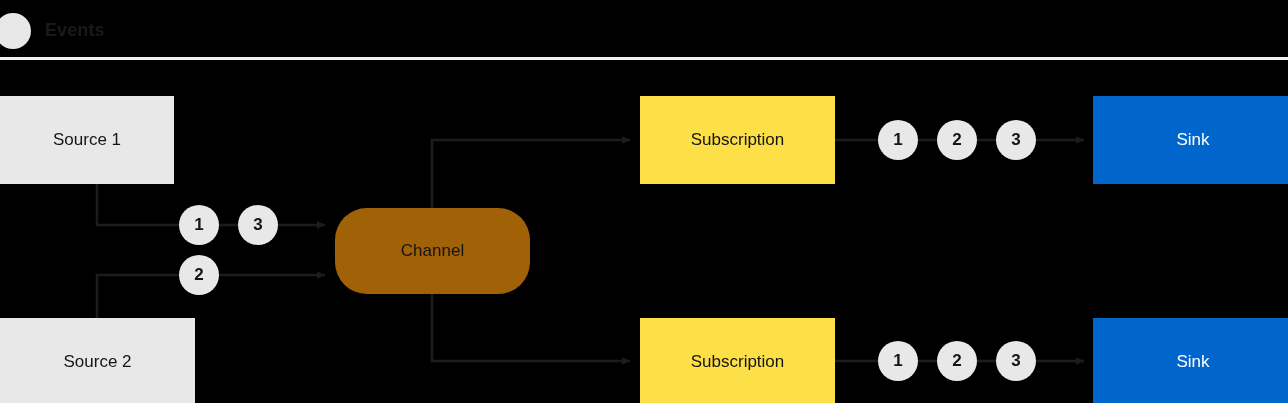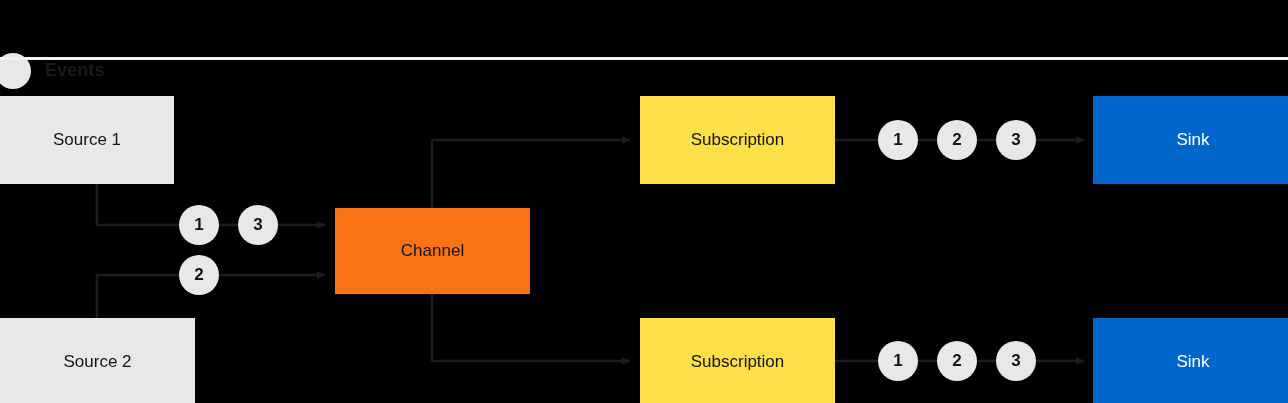--- a/index.html
+++ b/index.html
@@ -17,21 +17,20 @@
     -webkit-font-smoothing: antialiased;
   }
 
   
   #legend {
     position: absolute;
     left: 0px;
     top: 13px;
     width: 300px;
     height: 40px;
-    margin-top: 40px;
   }
   #legend-dot {
     position: absolute;
     left: -5px;
     top: 0px;
     width: 36px;
     height: 36px;
     border-radius: 50%;
     background: #E8E8E8;
   }
@@ -74,22 +73,23 @@
     justify-content: center;
     font-size: 17px;
     line-height: 22px;
     box-sizing: border-box;
   }
   .node-source {
     background: #E8E8E8;
     color: #151515;
   }
   .node-channel {
-    background: #f97316;
+    background: #a16207;
     color: #151515;
+    border-radius: 32px;
   }
   .node-subscription {
     background: #fde047;
     color: #151515;
   }
   .node-sink {
     background: #0066CC;
     color: #ffffff;
   }
 

